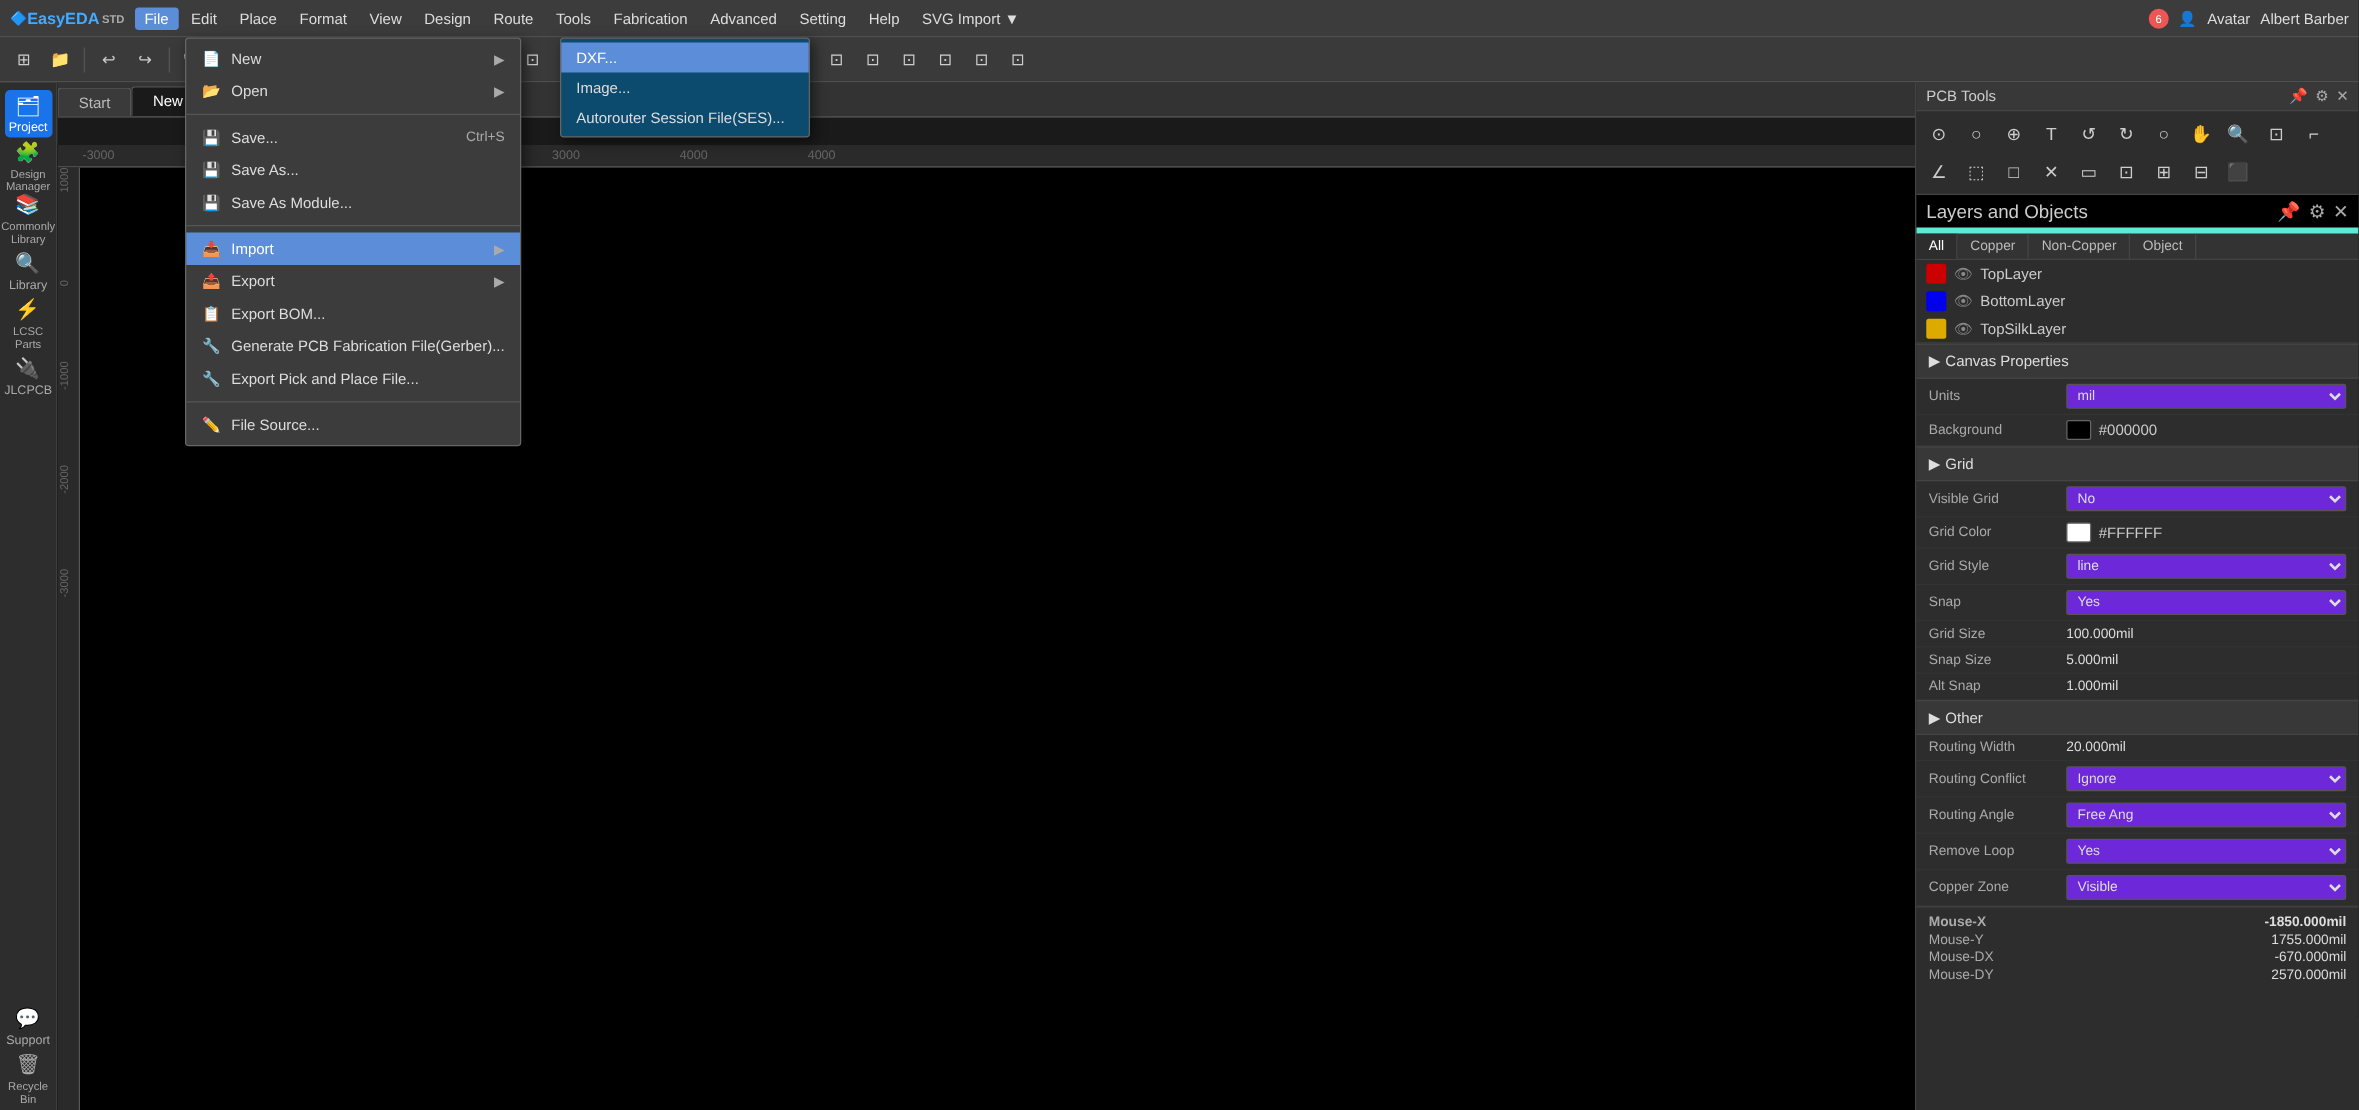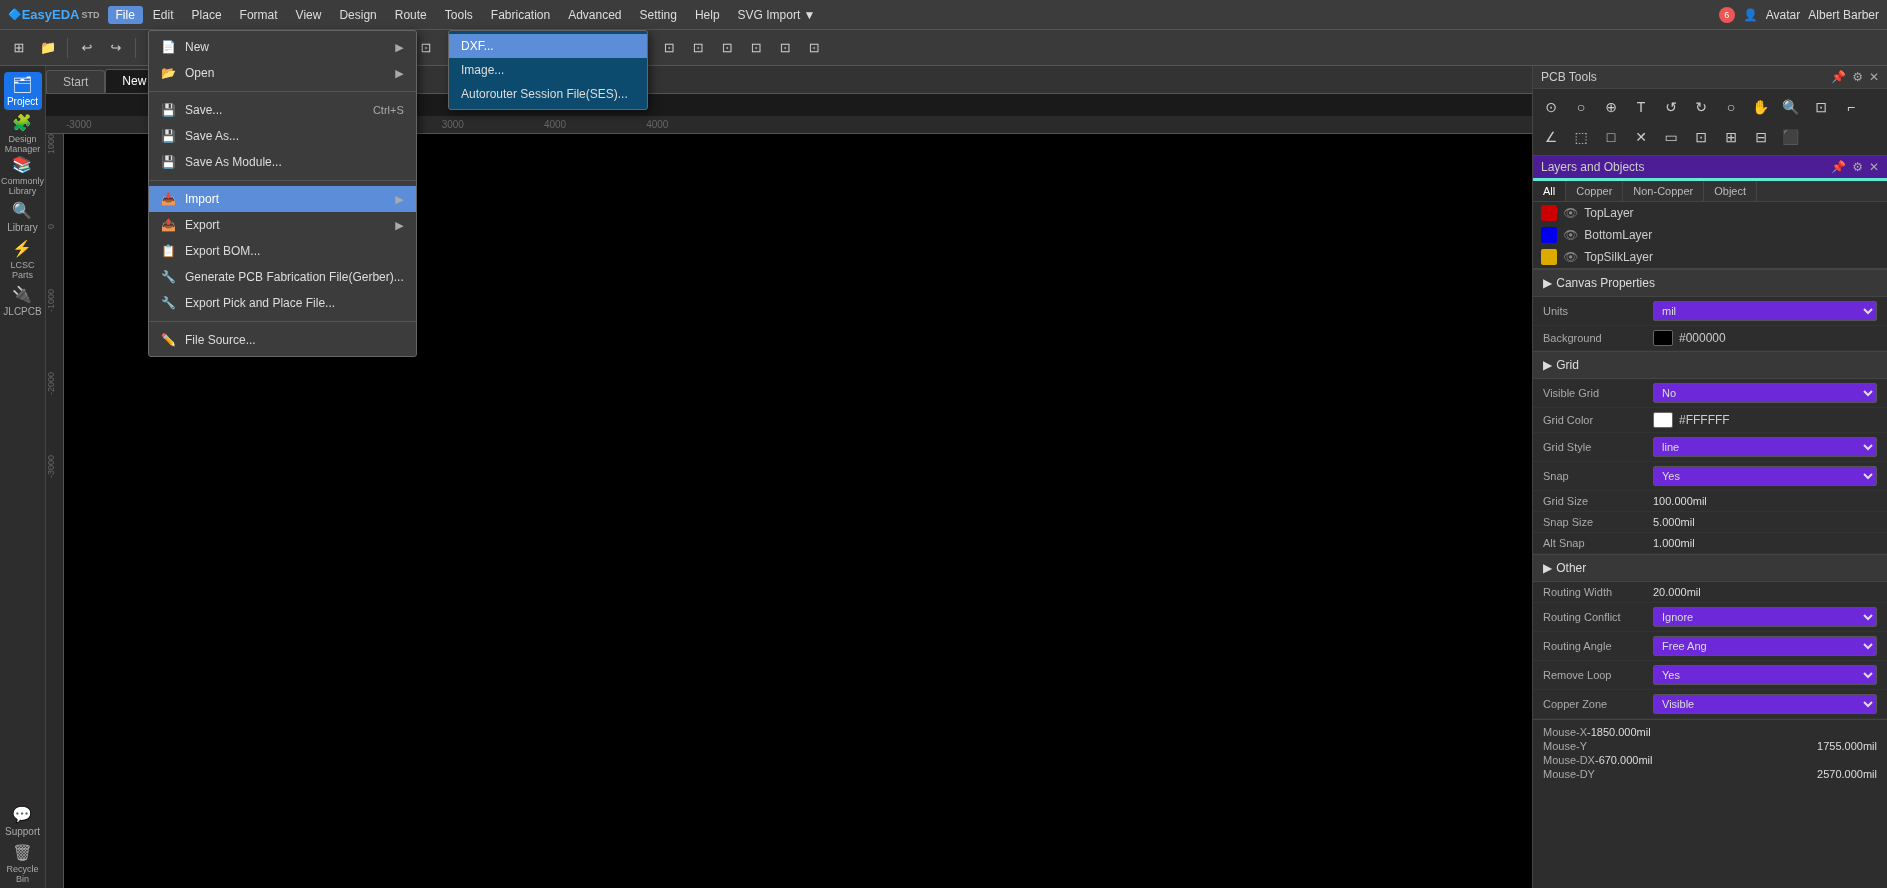--- a/index.html
+++ b/index.html
@@ -44,21 +44,21 @@
     #right-panel { width: 355px; display: flex; flex-direction: column; background: #2d2d2d; border-left: 1px solid #444; flex-shrink: 0; overflow-y: auto; }
 
     
     #pcb-tools { background: #2d2d2d; border-bottom: 1px solid #444; }
     #pcb-tools-header { display: flex; align-items: center; justify-content: space-between; padding: 4px 8px; background: #383838; border-bottom: 1px solid #444; font-size: 12px; color: #ccc; }
     #pcb-tools-icons { display: flex; flex-wrap: wrap; padding: 4px; gap: 2px; }
     .tool-icon { width: 28px; height: 28px; display: flex; align-items: center; justify-content: center; color: #ccc; font-size: 14px; cursor: pointer; border-radius: 3px; border: 1px solid transparent; }
 
     
     #layers-panel { background: #2d2d2d; border-bottom: 1px solid #444; }
-    #layers-header { display: flex; align-items: center; justify-content: space-between; padding: 4px 8px; background: #4c1d95; border-bottom: 3px solid #5eead4; font-size: 12px; color: #ccc; }
+    #layers-header { display: flex; align-items: center; justify-content: space-between; padding: 4px 8px; background: #000000; border-bottom: 5px solid #5eead4; font-size: 15px; color: #ccc; }
     .layers-tabs { display: flex; background: #333; border-bottom: 1px solid #444; }
     .layers-tab { padding: 4px 10px; font-size: 11px; color: #bbb; cursor: pointer; border-right: 1px solid #444; }
     .layers-tab.active { background: #2d2d2d; color: #fff; }
     .layer-row { display: flex; align-items: center; padding: 3px 8px; gap: 6px; font-size: 12px; color: #ccc; cursor: pointer; }
     .color-box { width: 16px; height: 16px; border-radius: 2px; flex-shrink: 0; }
     .eye-icon { color: #888; font-size: 12px; }
 
     
     #props-panel { background: #2d2d2d; flex: 1; }
     .selected-objects { display: flex; align-items: center; justify-content: space-between; padding: 6px 10px; background: #333; border-bottom: 1px solid #444; }
@@ -390,29 +390,29 @@
       </div>
       <div class="prop-row">
         <span class="prop-label">Copper Zone</span>
         <select class="prop-select">
           <option>Visible</option>
           <option>Hidden</option>
         </select>
       </div>
 
       <div style="padding:6px 10px; border-top:1px solid #444; display:flex; flex-direction:column; gap:2px;">
-        <div style="display:flex;justify-content:flex-start;">
+        <div style="display:flex;justify-content:space-between;font-weight:bold;">
           <span style="font-size:11px;color:#aaa;">Mouse-X</span>
           <span style="font-size:11px;color:#ddd;">-1850.000mil</span>
         </div>
         <div style="display:flex;justify-content:space-between;">
           <span style="font-size:11px;color:#aaa;">Mouse-Y</span>
           <span style="font-size:11px;color:#ddd;">1755.000mil</span>
         </div>
-        <div style="display:flex;justify-content:flex-start;">
+        <div style="display:flex;justify-content:space-between;">
           <span style="font-size:11px;color:#aaa;">Mouse-DX</span>
           <span style="font-size:11px;color:#ddd;">-670.000mil</span>
         </div>
         <div style="display:flex;justify-content:space-between;">
           <span style="font-size:11px;color:#aaa;">Mouse-DY</span>
           <span style="font-size:11px;color:#ddd;">2570.000mil</span>
         </div>
       </div>
     </div>
   </div>

